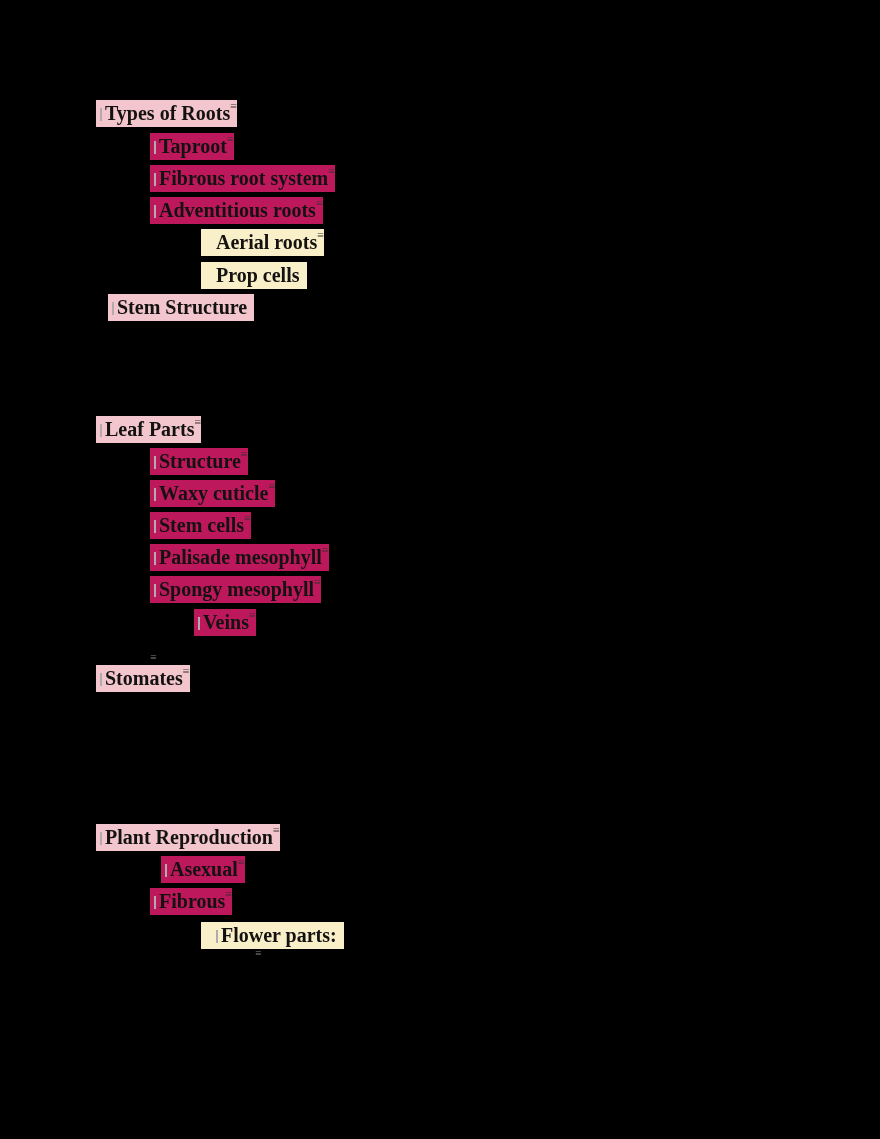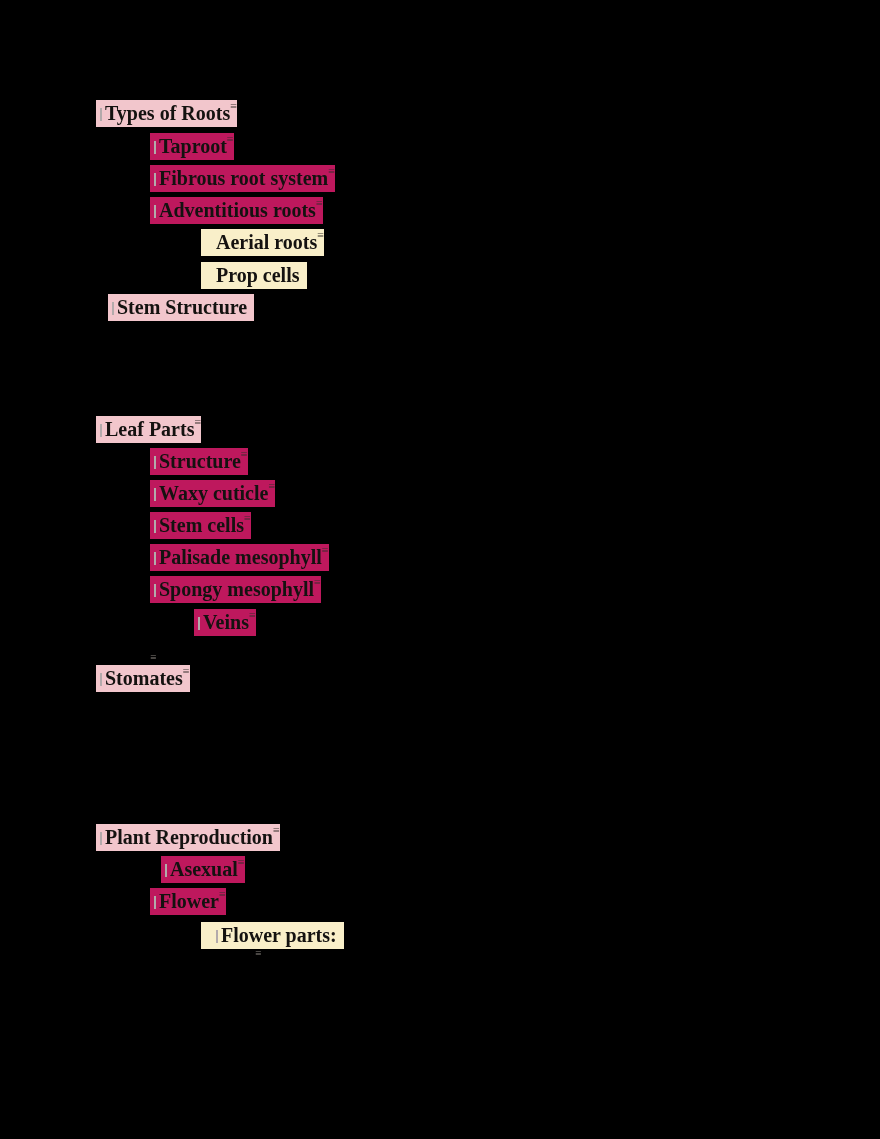--- a/index.html
+++ b/index.html
@@ -71,17 +71,17 @@
       <div class="row" style="top: 448px; left: 150px;"><span class="hl hl-peach"><span class="tick"></span><span>Structure</span></span><span class="trail">≡</span></div>
       <div class="row" style="top: 480px; left: 150px;"><span class="hl hl-peach"><span class="tick"></span><span>Waxy cuticle</span></span><span class="trail">≡</span></div>
       <div class="row" style="top: 512px; left: 150px;"><span class="hl hl-peach"><span class="tick"></span><span>Stem cells</span></span><span class="trail">≡</span></div>
       <div class="row" style="top: 544px; left: 150px;"><span class="hl hl-peach"><span class="tick"></span><span>Palisade mesophyll</span></span><span class="trail">≡</span></div>
       <div class="row" style="top: 576px; left: 150px;"><span class="hl hl-peach"><span class="tick"></span><span>Spongy mesophyll</span></span><span class="trail">≡</span></div>
       <div class="row" style="top: 609px; left: 150px; margin-left: 44px;"><span class="hl hl-peach"><span class="tick"></span><span>Veins</span></span><span class="trail">≡</span></div>
       <div class="blankmark" style="top: 652px; left: 150px;">≡</div>
       <div class="row" style="top: 665px; left: 96px;"><span class="hl hl-pink"><span class="tick"></span><span>Stomates</span></span><span class="trail">≡</span></div>
       <div class="row" style="top: 824px; left: 96px;"><span class="hl hl-pink"><span class="tick"></span><span>Plant Reproduction</span></span><span class="trail">≡</span></div>
       <div class="row" style="top: 856px; left: 150px; padding-left: 11px;"><span class="hl hl-peach"><span class="tick"></span><span>Asexual</span></span><span class="trail">≡</span></div>
-      <div class="row" style="top: 888px; left: 150px;"><span class="hl hl-peach"><span class="tick"></span><span>Flower</span></span><span class="trail">≡</span></div>
+      <div class="row" style="top: 888px; left: 150px;"><span class="hl hl-peach"><span class="tick"></span><span>Fibrous</span></span><span class="trail">≡</span></div>
       <div class="row" style="top: 922px; left: 201px;"><span class="hl hl-yellow"><span class="tick"></span><span>Flower parts:</span></span></div>
       <div class="blankmark" style="top: 948px; left: 255px;">≡</div>
     </div>
 </div>
 
 </body></html>

